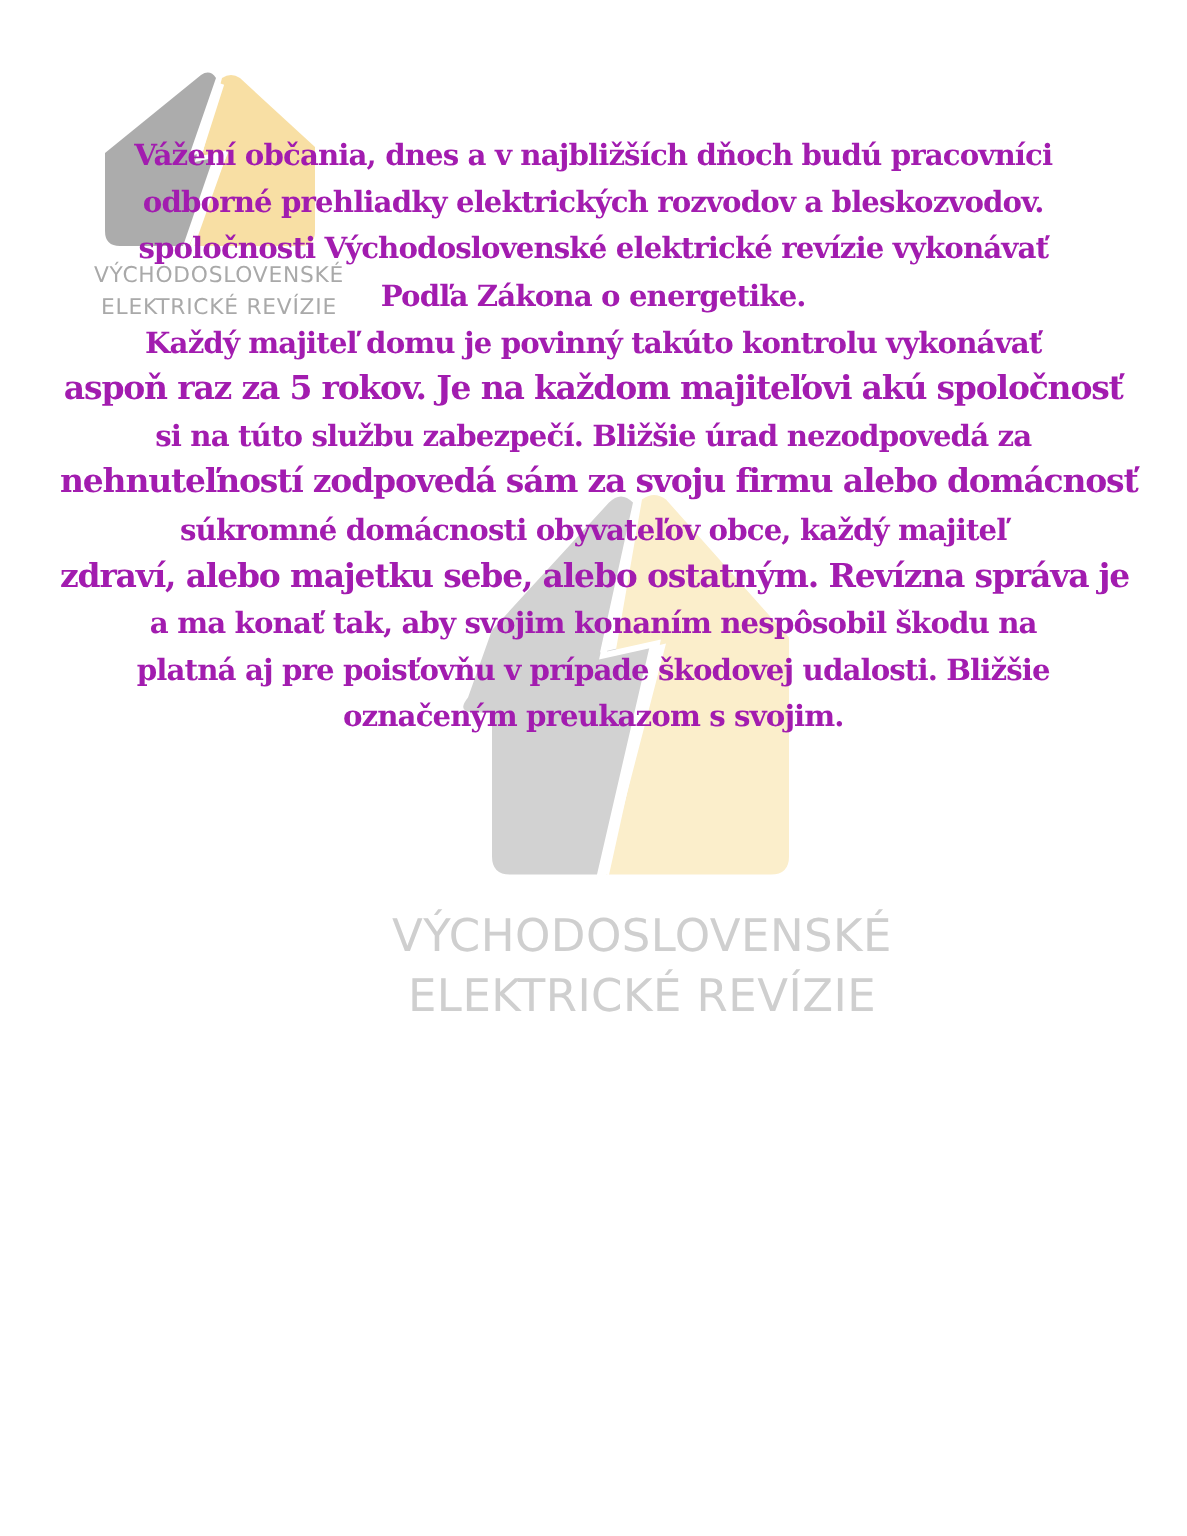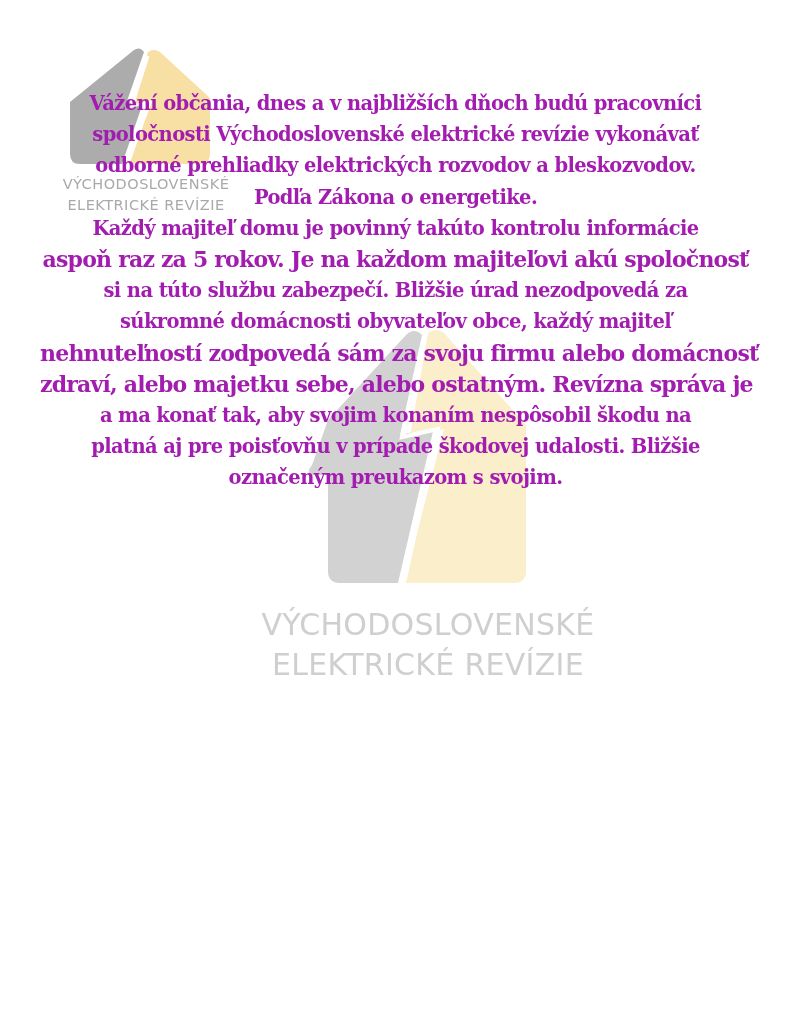--- a/index.html
+++ b/index.html
@@ -107,27 +107,27 @@
       <path d="M70 95 L148 10 Q156 2 164 10 L142 110 L176 102 L140 258 L82 258 Q70 258 70 246 L70 150 L58 150 Q46 150 54 140 Z" fill="#d2d2d2"></path>
       <path d="M170 8 Q178 2 186 8 L268 100 L268 246 Q268 258 256 258 L146 258 L186 104 L152 112 Z" fill="#fbeecb"></path>
       <path d="M166 14 L144 112 L180 104 L146 258" stroke="#ffffff" stroke-width="4" fill="none"></path>
     </svg>
     <div class="logo-text lt1">VÝCHODOSLOVENSKÉ</div>
     <div class="logo-text lt2">ELEKTRICKÉ REVÍZIE</div>
   </div>
 
   <div class="notice">
     <span class="line">Vážení občania, dnes a v najbližších dňoch budú pracovníci</span>
+    <span class="line">odborné prehliadky elektrických rozvodov a bleskozvodov.</span>
     <span class="line">spoločnosti Východoslovenské elektrické revízie vykonávať</span>
-    <span class="line">odborné prehliadky elektrických rozvodov a bleskozvodov.</span>
     <span class="line">Podľa Zákona o energetike.</span>
-    <span class="line">Každý majiteľ domu je povinný takúto kontrolu informácie</span>
+    <span class="line">Každý majiteľ domu je povinný takúto kontrolu vykonávať</span>
     <span class="line sm">aspoň raz za 5 rokov. Je na každom majiteľovi akú spoločnosť</span>
     <span class="line">si na túto službu zabezpečí. Bližšie úrad nezodpovedá za</span>
+    <span class="line sm">nehnuteľností zodpovedá sám za svoju firmu alebo domácnosť</span>
     <span class="line">súkromné domácnosti obyvateľov obce, každý majiteľ</span>
-    <span class="line sm">nehnuteľností zodpovedá sám za svoju firmu alebo domácnosť</span>
     <span class="line sm">zdraví, alebo majetku sebe, alebo ostatným. Revízna správa je</span>
     <span class="line">a ma konať tak, aby svojim konaním nespôsobil škodu na</span>
     <span class="line">platná aj pre poisťovňu v prípade škodovej udalosti. Bližšie</span>
     <span class="line">označeným preukazom s svojim.</span>
   </div>
 
 </div>
 
 </body></html>

